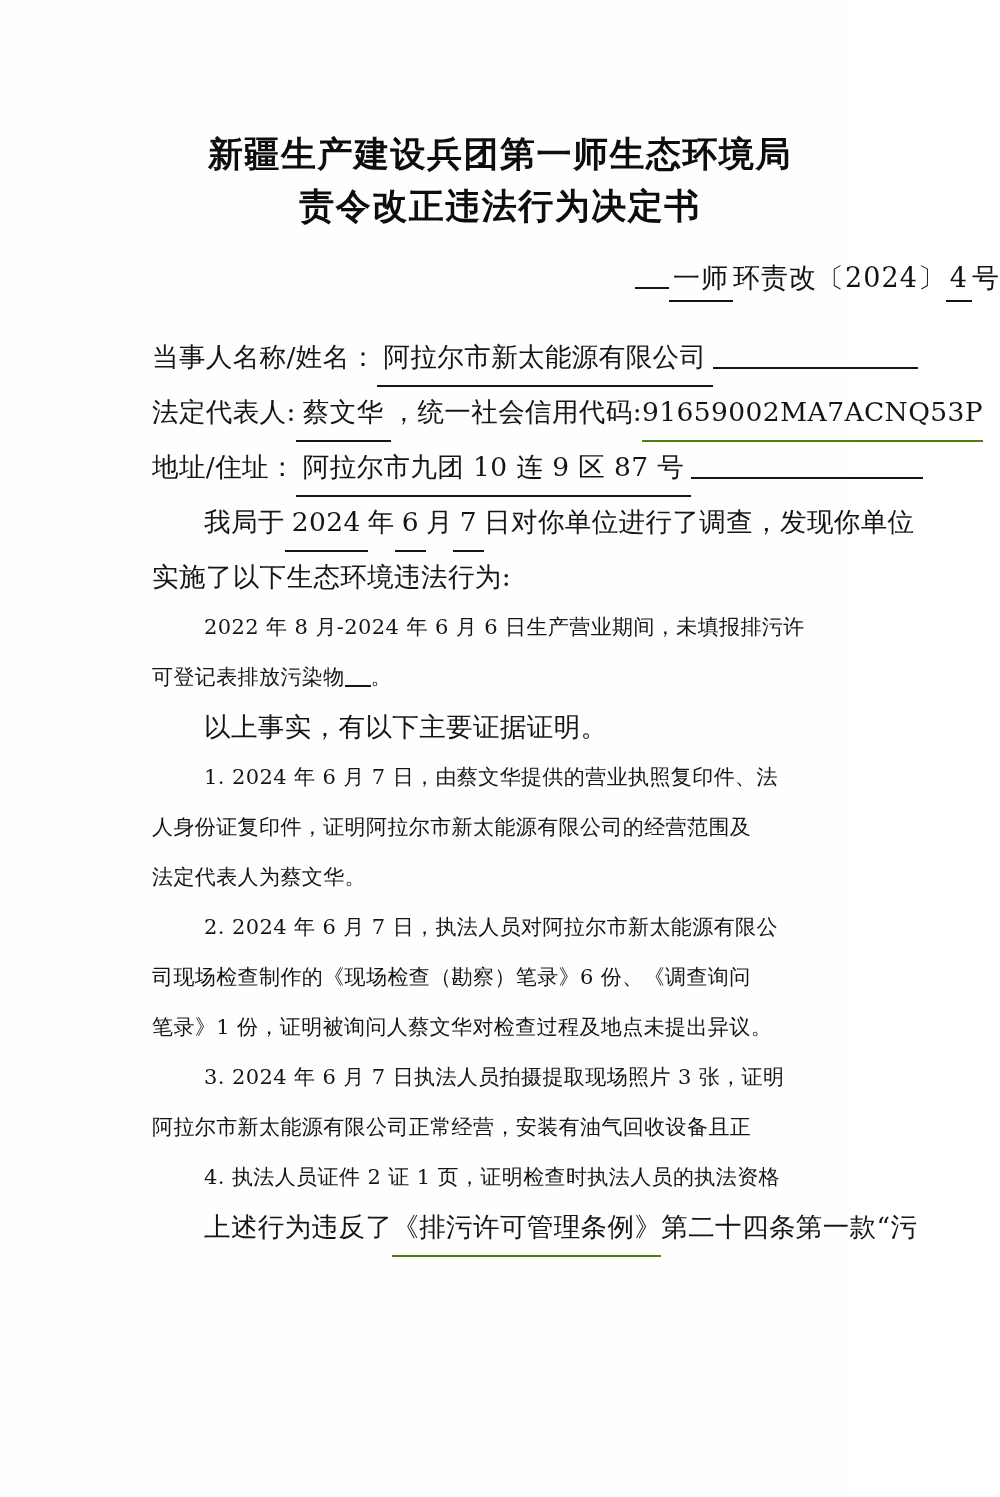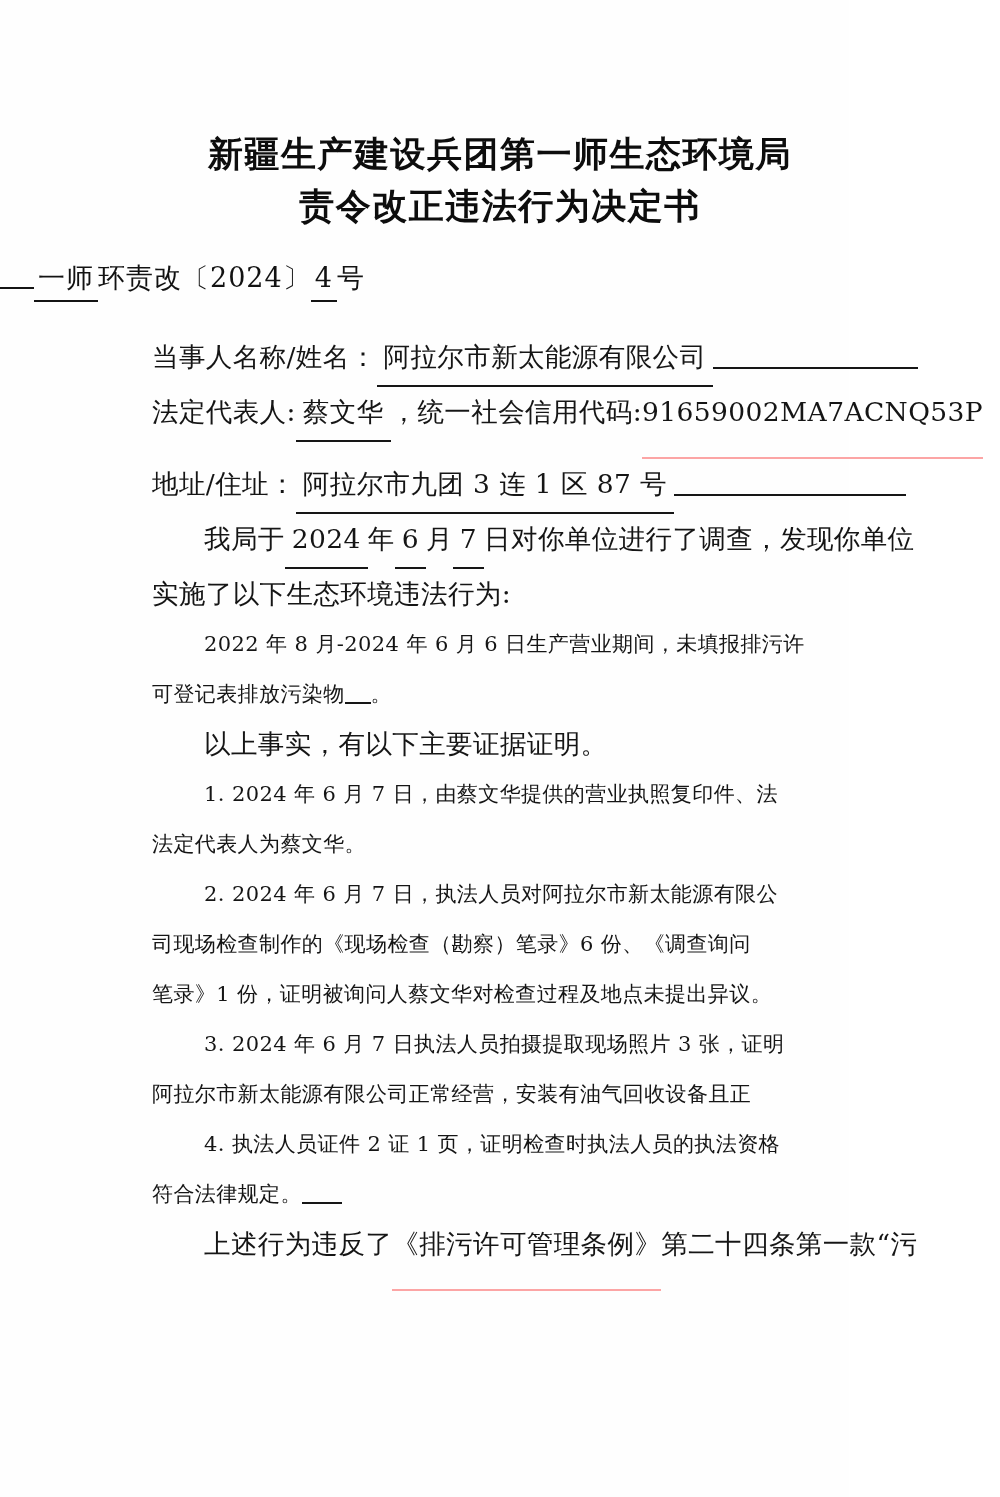--- a/index.html
+++ b/index.html
@@ -41,21 +41,21 @@
     line-height: 52px;
     color: #0d0d0d;
     white-space: nowrap;
   }
 
   .doc-number {
     position: absolute;
     left: 0;
     top: 258px;
     width: 1000px;
-    text-align: left;
+    text-align: right;
     font-size: 27px;
     line-height: 40px;
     letter-spacing: 1px;
     color: #121212;
     white-space: nowrap;
   }
   .doc-number .u {
     border-bottom: 2px solid #141414;
     padding: 0 4px 2px 4px;
     display: inline-block;
@@ -81,22 +81,22 @@
     letter-spacing: 0.4px;
     white-space: nowrap;
     color: #151515;
   }
   .indent {
     padding-left: 52px;
   }
 
   
   .u {
-    border-bottom: 2px solid #fca5a5;
-    padding-bottom: 20px;
+    border-bottom: 2px solid #4d7c0f;
+    padding-bottom: 3px;
     display: inline-block;
   }
   .u-pad {
     border-bottom: 2px solid #161616;
     padding: 0 7px 3px 7px;
     display: inline-block;
   }
   
   .u-fill {
     border-bottom: 2px solid #161616;
@@ -134,50 +134,50 @@
   <div class="doc-number">
     <span class="blank-lead"></span><span class="u">一师</span><span>环责改〔2024〕</span><span class="u">4</span><span>号</span>
   </div>
 
   <div class="body-block">
 
     <div class="line"><span>当事人名称/姓名：</span><span class="u-pad">阿拉尔市新太能源有限公司</span><span class="u-fill fill-220"></span></div>
 
     <div class="line"><span>法定代表人:</span><span class="u-pad">蔡文华</span><span>，统一社会信用代码:</span><span class="u">91659002MA7ACNQ53P</span></div>
 
-    <div class="line"><span>地址/住址：</span><span class="u-pad">阿拉尔市九团 3 连 1 区 87 号</span><span class="u-fill fill-200"></span></div>
+    <div class="line"><span>地址/住址：</span><span class="u-pad">阿拉尔市九团 10 连 9 区 87 号</span><span class="u-fill fill-200"></span></div>
 
     <div class="line indent"><span>我局于</span><span class="u-pad">2024</span><span>年</span><span class="u-pad">6</span><span>月</span><span class="u-pad">7</span><span>日对你单位进行了调查，发现你单位</span></div>
 
     <div class="line">实施了以下生态环境违法行为:</div>
 
     <div class="ruled">
       <div class="ruled-row indent"><span class="seg">2022 年 8 月-2024 年 6 月 6 日生产营业期间，未填报排污许</span></div>
       <div class="ruled-row"><span class="seg">可登记表排放污染物</span><span class="u-fill fill-small"></span><span>。</span></div>
     </div>
 
     <div class="line indent">以上事实，有以下主要证据证明。</div>
 
     <div class="ruled">
       <div class="ruled-row indent"><span class="seg">1. 2024 年 6 月 7 日，由蔡文华提供的营业执照复印件、法</span></div>
+      <div class="ruled-row"><span class="seg">人身份证复印件，证明阿拉尔市新太能源有限公司的经营范围及</span></div>
       <div class="ruled-row"><span class="seg">法定代表人为蔡文华。</span></div>
     </div>
 
     <div class="ruled">
       <div class="ruled-row indent"><span class="seg">2. 2024 年 6 月 7 日，执法人员对阿拉尔市新太能源有限公</span></div>
       <div class="ruled-row"><span class="seg">司现场检查制作的《现场检查（勘察）笔录》6 份、《调查询问</span></div>
       <div class="ruled-row"><span class="seg">笔录》1 份，证明被询问人蔡文华对检查过程及地点未提出异议。</span></div>
     </div>
 
     <div class="ruled">
       <div class="ruled-row indent"><span class="seg">3. 2024 年 6 月 7 日执法人员拍摄提取现场照片 3 张，证明</span></div>
       <div class="ruled-row"><span class="seg">阿拉尔市新太能源有限公司正常经营，安装有油气回收设备且正</span></div>
     </div>
 
     <div class="ruled">
       <div class="ruled-row indent"><span class="seg">4. 执法人员证件 2 证 1 页，证明检查时执法人员的执法资格</span></div>
-      <div class="ruled-row"><span class="seg">符合法律规定。</span><span class="u-fill fill-tiny"></span></div>
     </div>
 
     <div class="line indent"><span>上述行为违反了</span><span class="u">《排污许可管理条例》</span><span>第二十四条第一款“污</span></div>
 
   </div>
 </div>
 
 </body></html>

